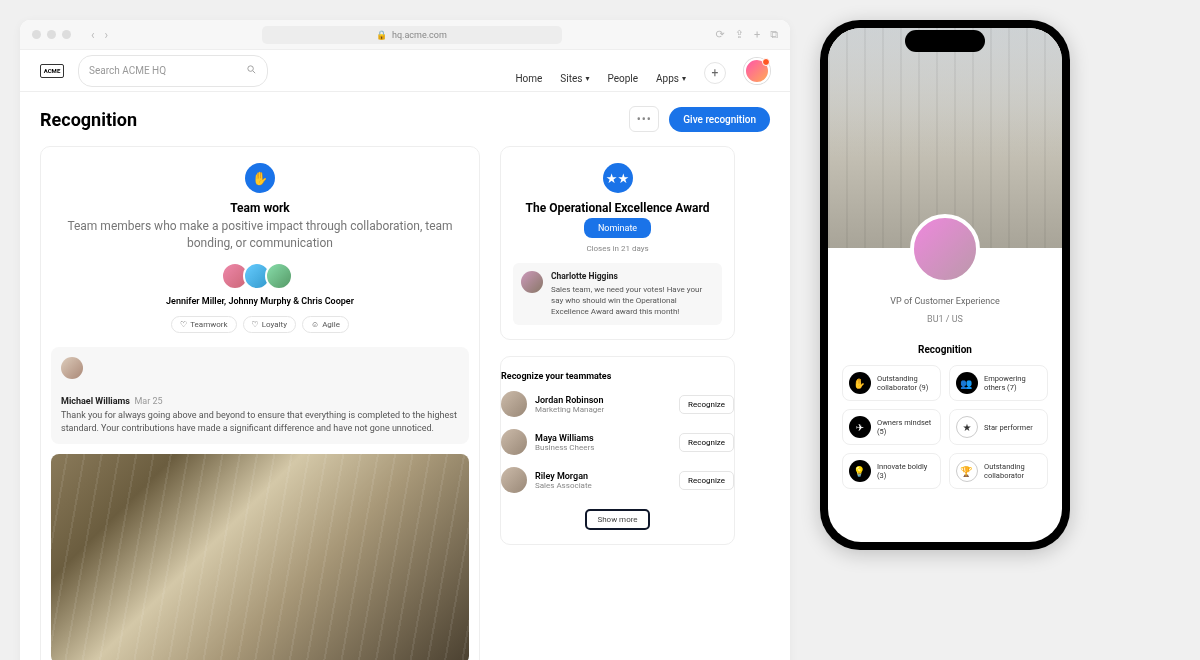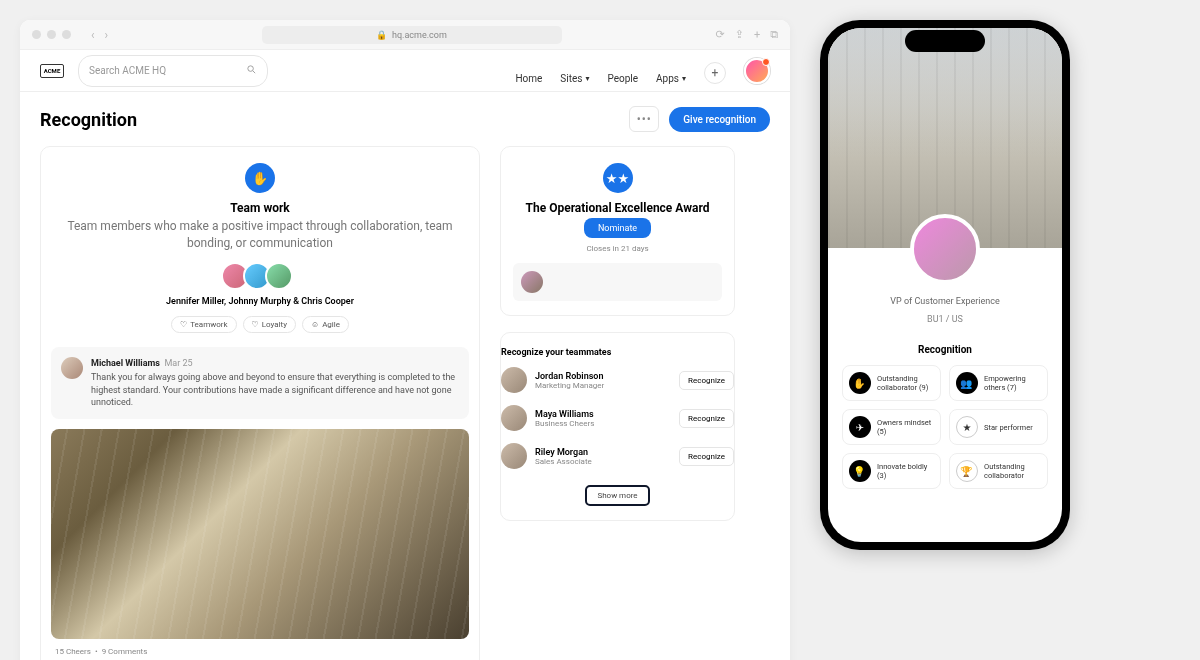--- a/index.html
+++ b/index.html
@@ -39,21 +39,21 @@
   .badge-icon { width: 30px; height: 30px; border-radius: 50%; background: #1a73e8; margin: 0 auto 8px; display: flex; align-items: center; justify-content: center; color: #fff; font-size: 13px; }
   .card-title { text-align: center; font-size: 12px; font-weight: 700; margin-bottom: 3px; }
   .card-desc { text-align: center; font-size: 12px; color: #777; margin: 0 20px 10px; line-height: 1.4; }
   .avatar-row { display: flex; justify-content: center; margin-bottom: 6px; }
   .avatar-row .av { width: 28px; height: 28px; border-radius: 50%; border: 2px solid #fff; margin-left: -6px; }
   .av1{background:linear-gradient(135deg,#e8a,#c67)}.av2{background:linear-gradient(135deg,#6cf,#39c)}.av3{background:linear-gradient(135deg,#8da,#596)}
   .names { text-align: center; font-size: 9px; font-weight: 600; margin-bottom: 10px; }
   .tags { display: flex; gap: 6px; justify-content: center; margin-bottom: 14px; }
   .tag { border: 1px solid #e5e5e5; border-radius: 11px; padding: 3px 8px; font-size: 8px; color: #555; display: flex; align-items: center; gap: 3px; }
   
-  .comment { background: #f7f7f7; margin: 0 10px 10px; border-radius: 8px; padding: 10px; display: flex; gap: 8px; }
+  .comment { background: #f7f7f7; margin: 0 10px 10px; border-radius: 8px; padding: 10px; display: flex; gap: 16px; flex-direction: column; }
   .comment .av { width: 22px; height: 22px; border-radius: 50%; background: linear-gradient(135deg,#dcb,#a87); flex-shrink: 0; }
   .comment-body { font-size: 9px; color: #555; line-height: 1.4; }
   .comment-head { margin-bottom: 2px; }
   .comment-name { font-weight: 700; color: #222; }
   .comment-date { color: #999; }
   
   .post-img { margin: 0 10px 8px; height: 210px; border-radius: 8px; background: linear-gradient(135deg,#8a7a5a 0%,#6b5d3f 20%,#d4c8a8 40%,#a89878 60%,#4a4030 100%); position: relative; overflow: hidden; }
   .post-img::after { content:""; position:absolute; inset:0; background: repeating-linear-gradient(100deg, transparent 0, transparent 15px, rgba(255,255,255,0.08) 15px, rgba(255,255,255,0.08) 17px); }
   
   .stats { font-size: 8px; color: #888; padding: 0 14px 10px; display:flex; gap:4px; }
@@ -215,20 +215,24 @@
       </div>
 
       <div class="col-right">
         <div class="card award-card">
           <div class="badge-icon">★★</div>
           <div class="card-title">The Operational Excellence Award</div>
           <button class="nominate-btn">Nominate</button>
           <div class="closes">Closes in 21 days</div>
           <div class="quote">
             <div class="av"></div>
+            <div class="quote-body">
+              <div class="quote-name">Charlotte Higgins</div>
+              <span>Sales team, we need your votes! Have your say who should win the Operational Excellence Award award this month!</span>
+            </div>
           </div>
         </div>
 
         <div class="card teammates">
           <div class="teammates-title">Recognize your teammates</div>
           <div class="mate">
             <div class="av"></div>
             <div class="mate-info">
               <div class="mate-name">Jordan Robinson</div>
               <div class="mate-role">Marketing Manager</div>

